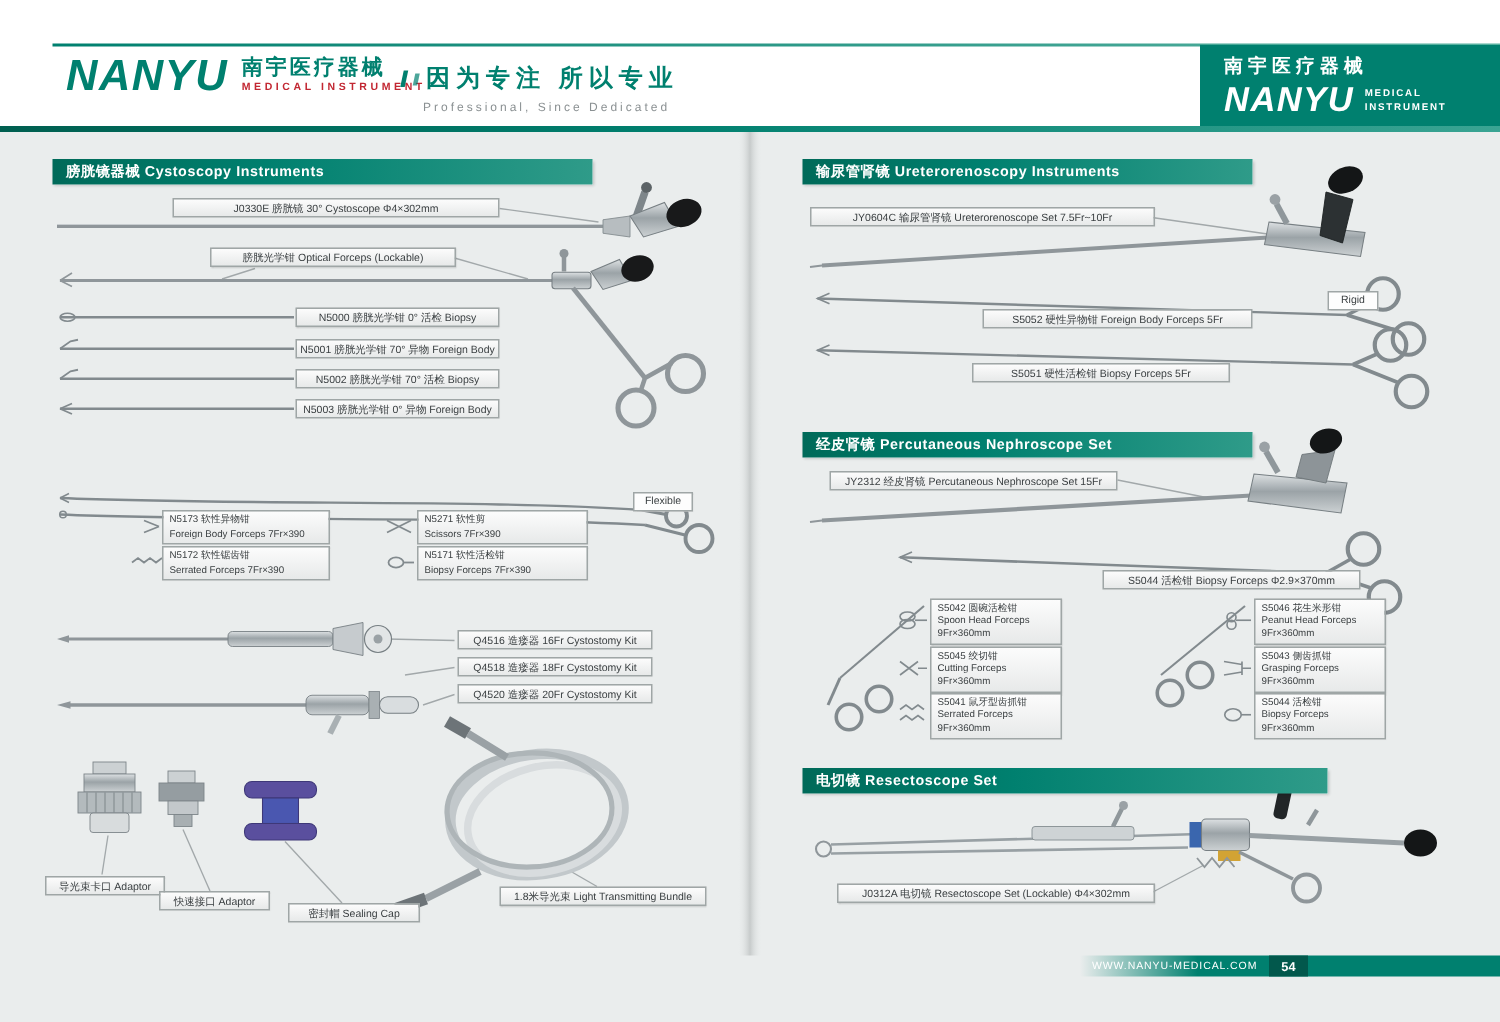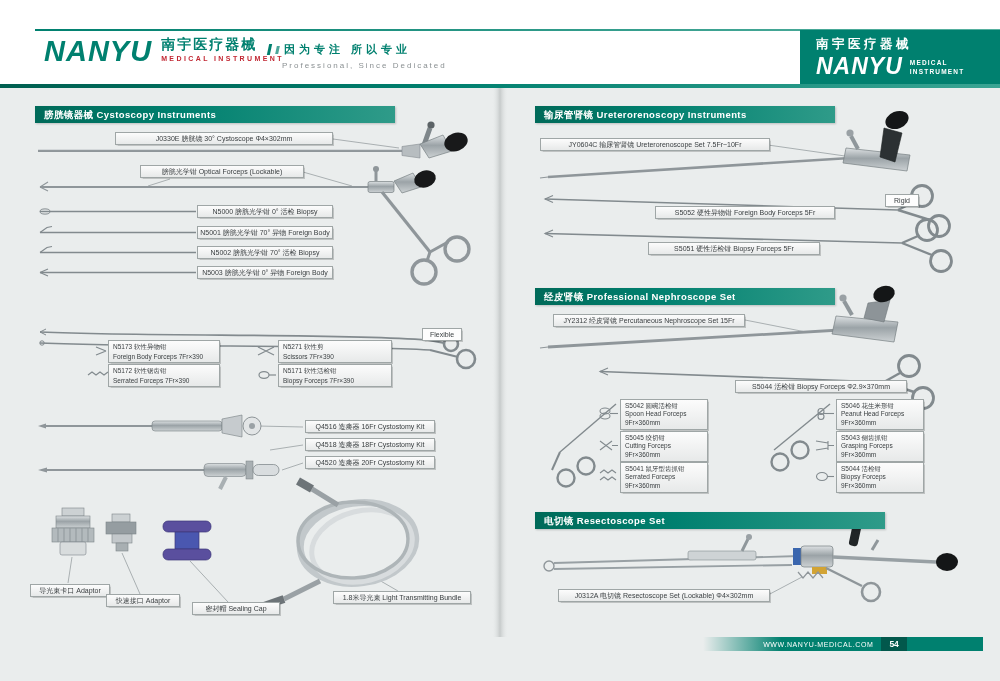--- a/index.html
+++ b/index.html
@@ -14,21 +14,21 @@
   .hdr-rule{position:absolute;left:0;top:84px;width:1000px;height:4px;background:linear-gradient(90deg,#005f50,#00806f 45%,#3aa493);z-index:4}
   .logo{position:absolute;left:44px;top:37px;display:flex;align-items:flex-start;gap:9px}
   .logo-name{color:#00806f;font-size:29px;font-weight:bold;font-style:italic;letter-spacing:1px;line-height:1}
   .logo-col{display:flex;flex-direction:column}
   .logo-cn{color:#00806f;font-size:14px;font-weight:bold;letter-spacing:2px;line-height:1.1}
   .logo-sub{color:#c22732;font-size:7px;font-weight:bold;letter-spacing:2.4px;margin-top:3px}
   .tagline{position:absolute;left:268px;top:42px}
   .tag-row{display:flex;align-items:center;gap:5px}
   .tick{display:inline-block;width:3px;height:11px;background:#00806f;transform:skewX(-12deg)}
   .tick.t2{height:8px;opacity:.7}
-  .tag-cn{color:#00806f;font-size:11px;font-weight:bold;letter-spacing:4px}
+  .tag-cn{color:#00806f;font-size:16px;font-weight:bold;letter-spacing:4px}
   .tag-en{color:#8a9092;font-size:8px;letter-spacing:2px;margin-top:4px;padding-left:14px;border-left:0}
   .badge{position:absolute;left:800px;top:30px;width:200px;height:54px;background:#00806f;color:#fff;padding:6px 0 0 16px;z-index:4}
   .badge-cn{font-size:12.5px;font-weight:bold;letter-spacing:3.5px}
   .badge-row{display:flex;align-items:flex-end;gap:7px;margin-top:2px}
   .badge-name{font-size:23px;font-weight:bold;font-style:italic;letter-spacing:1px;line-height:1}
   .badge-sub{font-size:6.5px;font-weight:bold;letter-spacing:1.2px;line-height:1.35;padding-bottom:1px}
 
   
   .banner{position:absolute;height:17px;background:linear-gradient(90deg,#006a59,#00806f 40%,#2f9b89);color:#fff;
           font-size:9.5px;font-weight:bold;line-height:17px;padding-left:9px;letter-spacing:.4px;z-index:2;
@@ -43,21 +43,21 @@
   .lbl2 span{display:block}
   .lbl3{position:absolute;width:88px;background:linear-gradient(180deg,#fcfcfc,#e7e9e9);border:1px solid #9fa6a6;color:#393e40;
         font-size:6.5px;line-height:8.8px;padding:1.5px 4px;white-space:nowrap;z-index:2;box-shadow:.5px .5px 1px rgba(0,0,0,.18)}
   .lbl3 span{display:block}
   .tag{position:absolute;background:#fdfdfd;border:1px solid #9fa6a6;color:#393e40;font-size:7px;height:13px;
        padding:0 3px;z-index:2;display:flex;align-items:center;justify-content:center;box-shadow:.5px .5px 1px rgba(0,0,0,.18)}
 
   
   .foot{position:absolute;top:637px;height:14px;display:flex;align-items:center;z-index:3}
   .foot-l{left:0;width:280px;background:linear-gradient(90deg,#00806f 72%,rgba(0,128,111,0))}
-  .foot-r{right:17px;width:280px;background:linear-gradient(270deg,#00806f 72%,rgba(0,128,111,0));justify-content:center}
+  .foot-r{right:0;width:280px;background:linear-gradient(270deg,#00806f 72%,rgba(0,128,111,0));justify-content:flex-start}
   .chip{background:#02584c;color:#fff;font-size:8.5px;font-weight:bold;height:14px;line-height:14px;padding:0 8px}
   .foot-l .chip{margin-left:24px}
   .foot-r .chip{margin-right:24px}
   .site{color:#fff;font-size:7px;letter-spacing:.6px;margin:0 8px}
 </style>
 </head>
 <body>
 
 <div class="canvas">
 
@@ -343,21 +343,21 @@
   <div class="lbl" style="left:106px;top:594px;width:74px">快速接口 Adaptor</div>
   <div class="lbl" style="left:192px;top:602px;width:88px">密封帽 Sealing Cap</div>
   <div class="lbl" style="left:333px;top:591px;width:138px">1.8米导光束  Light Transmitting Bundle</div>
 
   <div class="banner" style="left:535px;top:106px;width:300px">输尿管肾镜 Ureterorenoscopy Instruments</div>
   <div class="lbl" style="left:540px;top:138px;width:230px">JY0604C 输尿管肾镜 Ureterorenoscope Set 7.5Fr~10Fr</div>
   <div class="tag" style="left:885px;top:194px;width:34px">Rigid</div>
   <div class="lbl" style="left:655px;top:206px;width:180px">S5052 硬性异物钳 Foreign Body Forceps 5Fr</div>
   <div class="lbl" style="left:648px;top:242px;width:172px">S5051 硬性活检钳 Biopsy Forceps 5Fr</div>
 
-  <div class="banner" style="left:535px;top:288px;width:300px">经皮肾镜 Professional Nephroscope Set</div>
+  <div class="banner" style="left:535px;top:288px;width:300px">经皮肾镜 Percutaneous Nephroscope Set</div>
   <div class="lbl" style="left:553px;top:314px;width:192px">JY2312 经皮肾镜 Percutaneous Nephroscope Set 15Fr</div>
   <div class="lbl" style="left:735px;top:380px;width:172px">S5044 活检钳 Biopsy Forceps  Φ2.9×370mm</div>
 
   <div class="lbl3" style="left:620px;top:399px">
     <span>S5042 圆碗活检钳</span>
     <span>Spoon Head Forceps</span>
     <span>9Fr×360mm</span>
   </div>
   <div class="lbl3" style="left:836px;top:399px">
     <span>S5046 花生米形钳</span>

